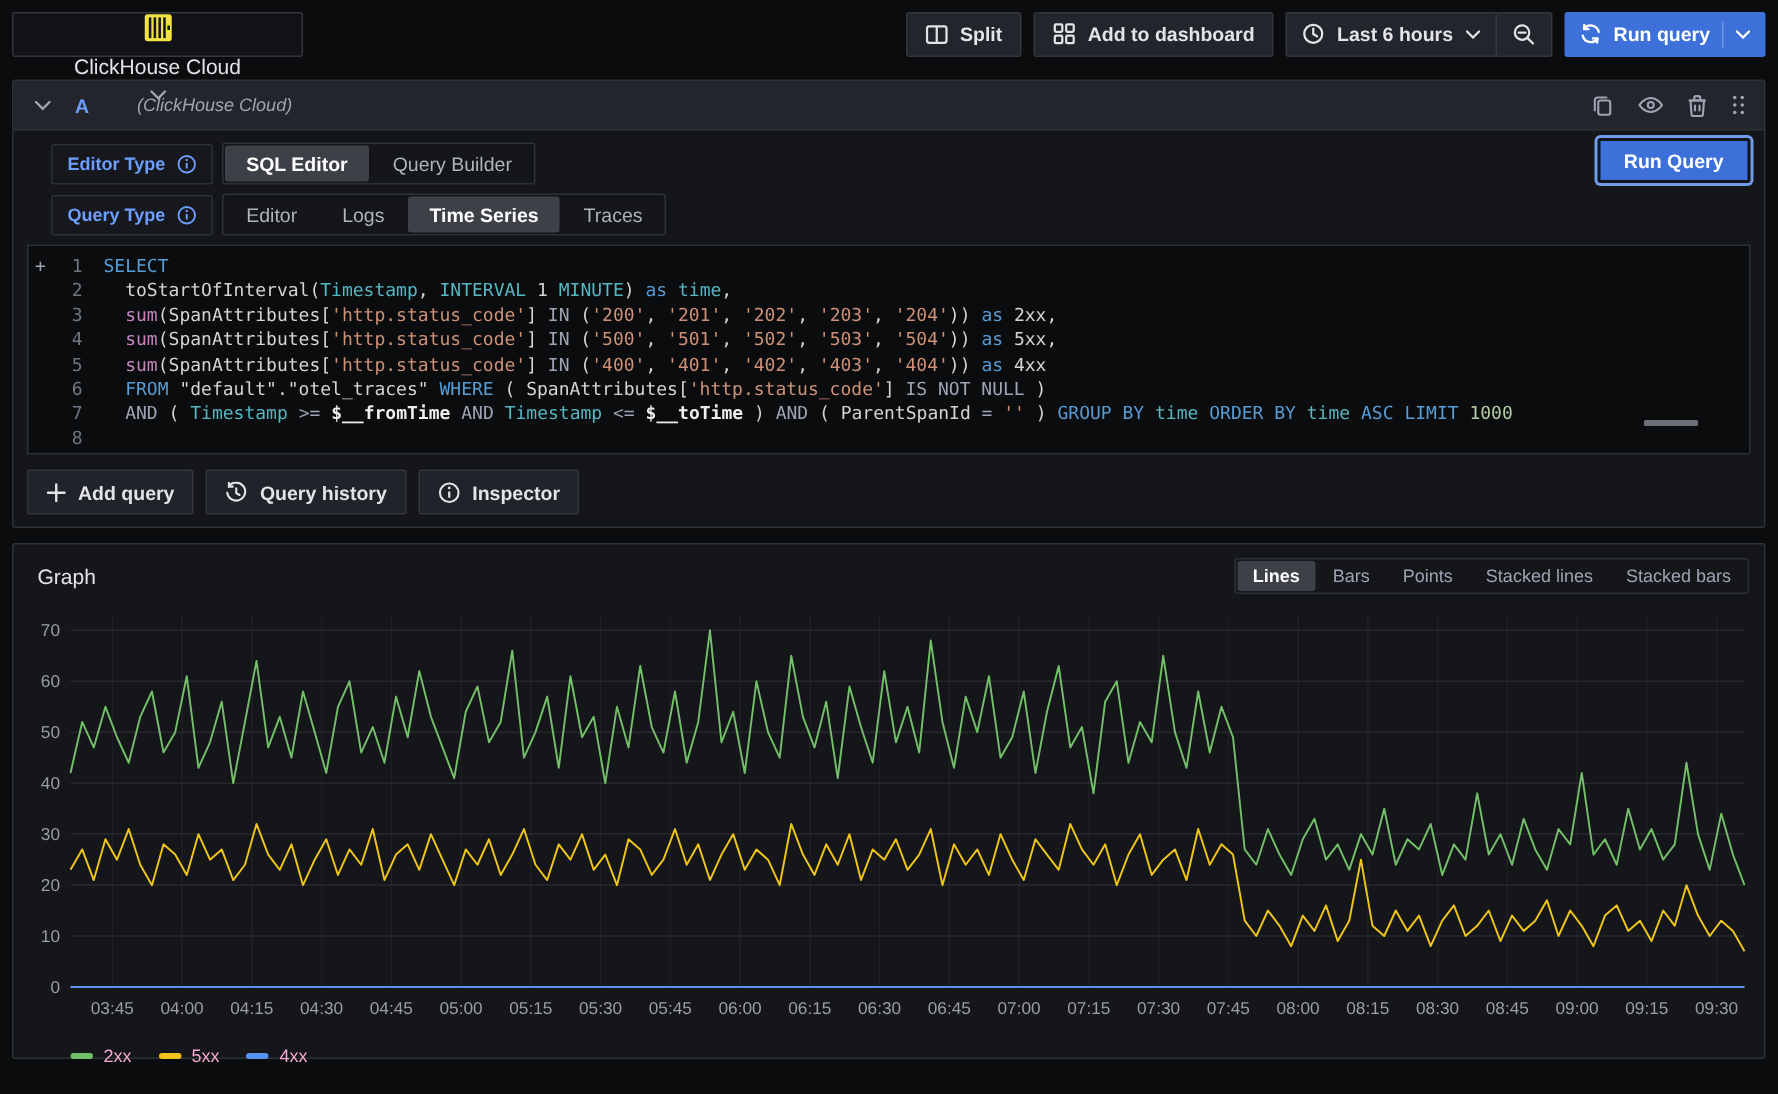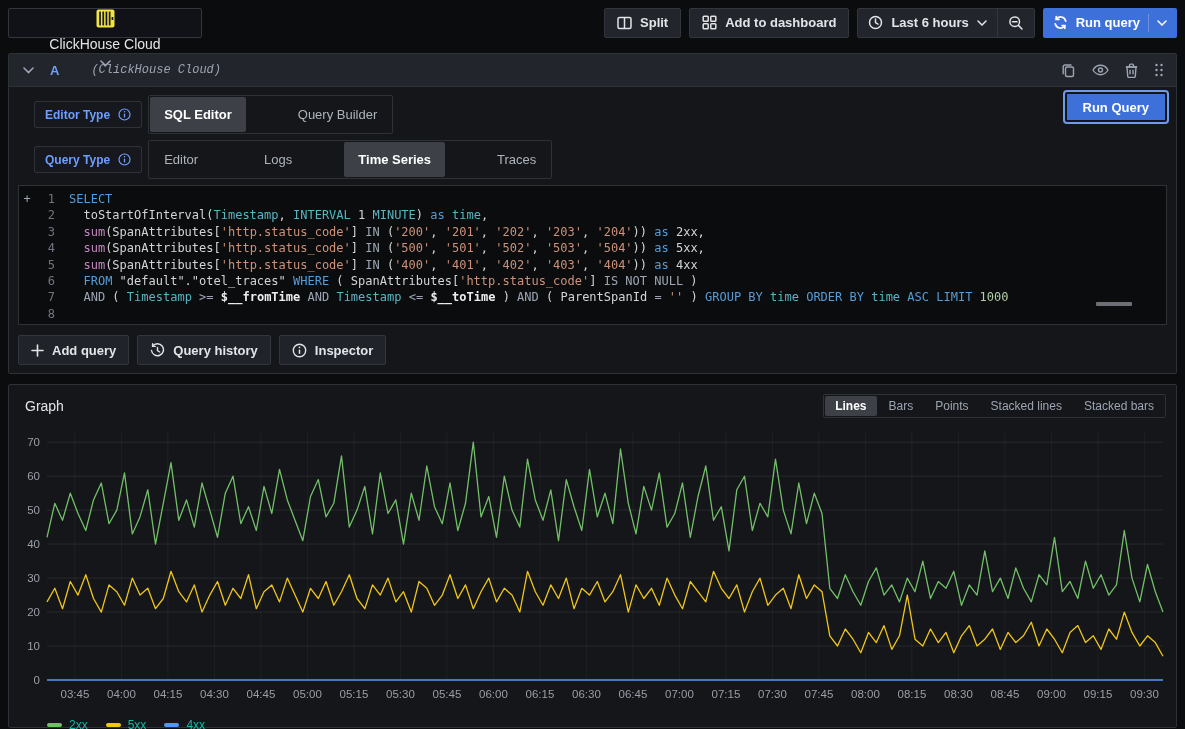--- a/index.html
+++ b/index.html
@@ -20,29 +20,29 @@
   .icon { display:inline-flex; align-items:center; justify-content:center; color:#9da5b4; }
   .tb-btn .icon, .tb-group .icon, .run-query .icon { color:inherit; }
 
   
   .panel { margin:0 8px; background:#141619; border:1px solid #2c3235; border-radius:2px; }
   .query-panel { margin-top:8px; }
 
   .qheader { height:33px; display:flex; align-items:center; background:#22252b; padding:0 12px; border-bottom:1px solid #2c3235; }
   .qheader .collapse { background:none; border:none; color:#9da5b4; cursor:pointer; display:flex; padding:2px; }
   .qheader .refid { color:#6e9fff; font-weight:700; font-size:13px; margin-left:14px; cursor:pointer; }
-  .qheader .hint { color:#9da5b4; font-size:12px; font-style:italic; margin-left:32px;font-family:Liberation Mono, monospace; }
+  .qheader .hint { color:#9da5b4; font-size:12px; font-style:italic; margin-left:32px; }
   .qicons { margin-left:auto; display:flex; align-items:center; gap:16px; }
   .qicons button { background:none; border:none; cursor:pointer; display:flex; color:#9da5b4; padding:0; }
 
   .qbody { padding:6px 9px 8px; position:relative; }
   .ctl-row { display:flex; align-items:center; gap:6px; margin:2px 0 6px 16px; }
   .label-chip { display:flex; align-items:center; gap:8px; height:27px; padding:4px 10px; background:#16181d; border:1px solid #2c3235; border-radius:2px; min-width:97px; }
   .label-chip span { color:#6e9fff; font-size:12px; font-weight:600; }
-  .radio-group { display:flex; align-items:stretch; height:39px; background:#141619; border:1px solid #2c3235; border-radius:2px; padding:0;gap:36px; }
+  .radio-group { display:flex; align-items:stretch; height:28px; background:#141619; border:1px solid #2c3235; border-radius:2px; padding:0; }
   .radio-group button { background:transparent; border:none; color:#aeb4bc; font-size:13px; padding:0 14px; cursor:pointer; border-radius:2px; margin:1px; font-family:inherit; }
   .radio-group button.sel { background:#3d4046; color:#fff; font-weight:700; }
   .run-query2 { position:absolute; top:5px; right:9px; height:30px; padding:0 16px; background:#3d71d9; color:#fff; font-size:13px; font-weight:700; border:2px solid #141619; border-radius:2px; box-shadow:0 0 0 2px #6f9bea; cursor:pointer; font-family:inherit; }
 
   .sql-editor { position:relative; margin-top:4px; height:140px; background:#0b0c0e; border:1px solid #2c3235; font-family:"DejaVu Sans Mono", monospace; font-size:12px; line-height:16.4px; padding-top:5px; overflow:hidden; cursor:text; }
   .code-line { display:flex; white-space:pre; }
   .code-line .gut { width:16px; text-align:center; color:#9da5b4; flex:none; }
   .code-line .lnum { width:20px; text-align:right; color:#6e7681; flex:none; margin-right:14px; }
   .tok-kw { color:#569cd6; }
   .tok-type { color:#56b6c2; }
@@ -61,21 +61,21 @@
   .graph-panel { margin-top:10px; height:344px; display:flex; flex-direction:column; }
   .gheader { display:flex; align-items:center; justify-content:space-between; padding:9px 10px 4px 16px; }
   .gtitle { font-size:14px; font-weight:500; color:#e3e4e8; }
   .viewmodes { display:flex; align-items:stretch; height:24px; border:1px solid #2c3235; border-radius:2px; }
   .viewmodes button { background:transparent; border:none; color:#9da5b4; font-size:12px; padding:0 10px; margin:1px; border-radius:2px; cursor:pointer; font-family:inherit; }
   .viewmodes button.sel { background:#3d4046; color:#fff; font-weight:700; }
   .chart-wrap { padding:2px 8px 0 8px; }
   .legend { display:flex; align-items:center; gap:18px; margin:2px 0 0 30px; }
   .legend .li { display:flex; align-items:center; gap:7px; cursor:pointer; }
   .legend .sw { width:15px; height:4px; border-radius:2px; display:inline-block; }
-  .legend .lt { font-size:12px; color:#14b8a6; }
+  .legend .lt { font-size:12px; color:#f9a8d4; }
 </style>
 </head>
 <body>
 
 <div class="topbar">
   <button class="ds-picker">
     <span class="icon">
       <svg width="19" height="19" viewBox="0 0 19 19">
           <rect x="0.5" y="0.5" width="18" height="18" rx="2" fill="#f0e342"></rect>
           <g fill="#15171c">

